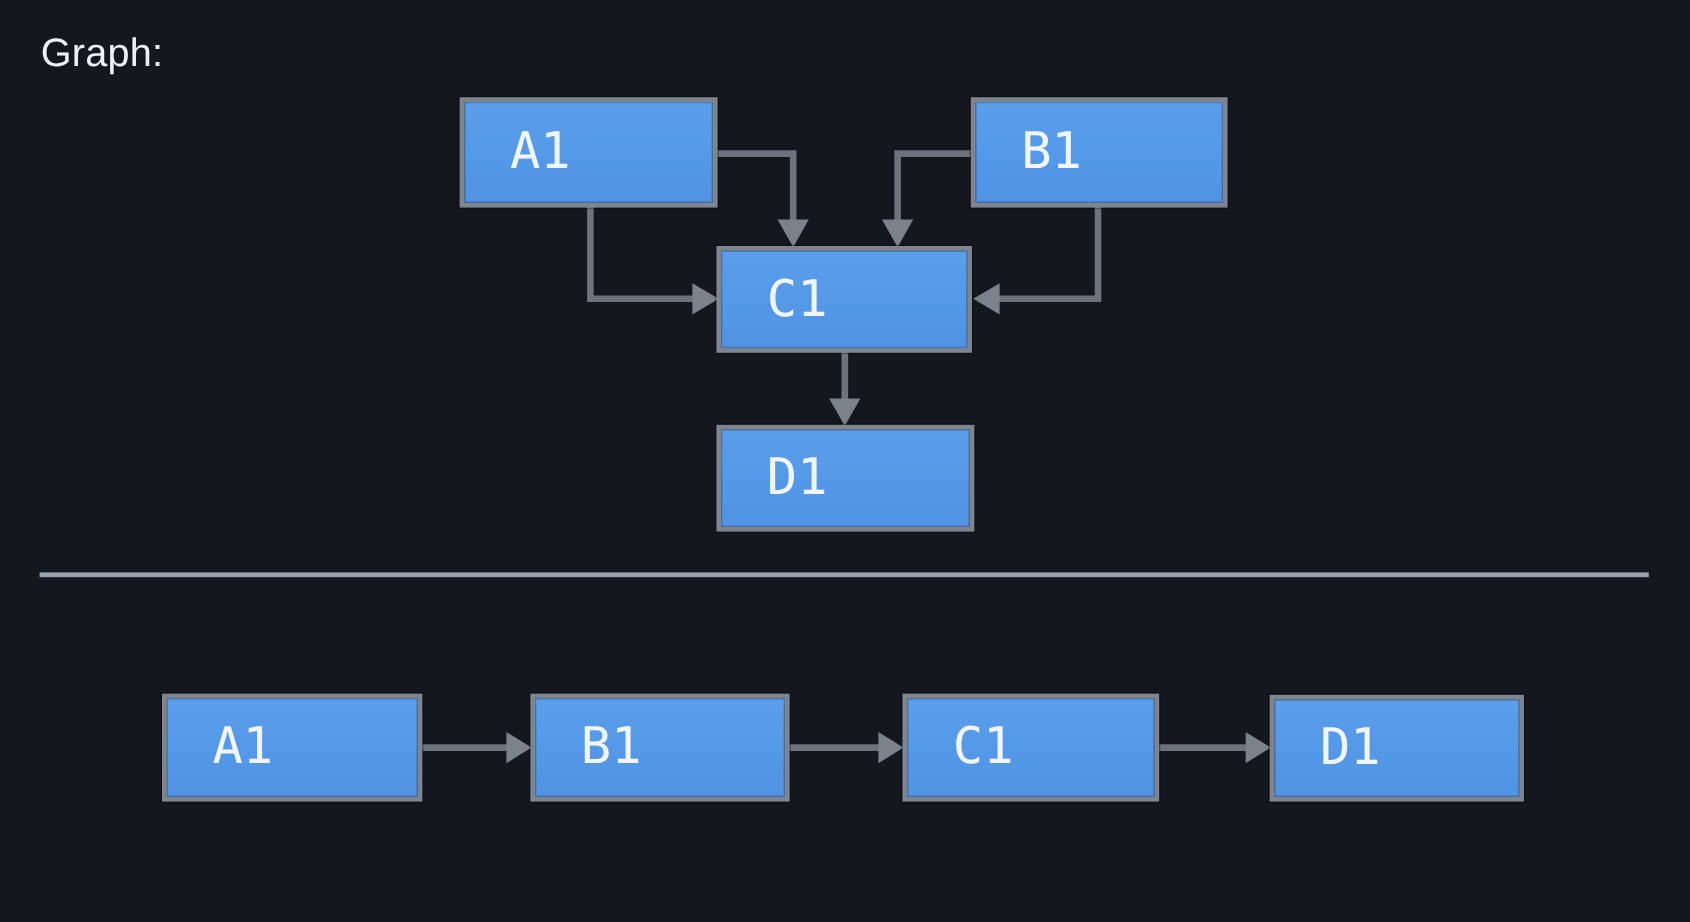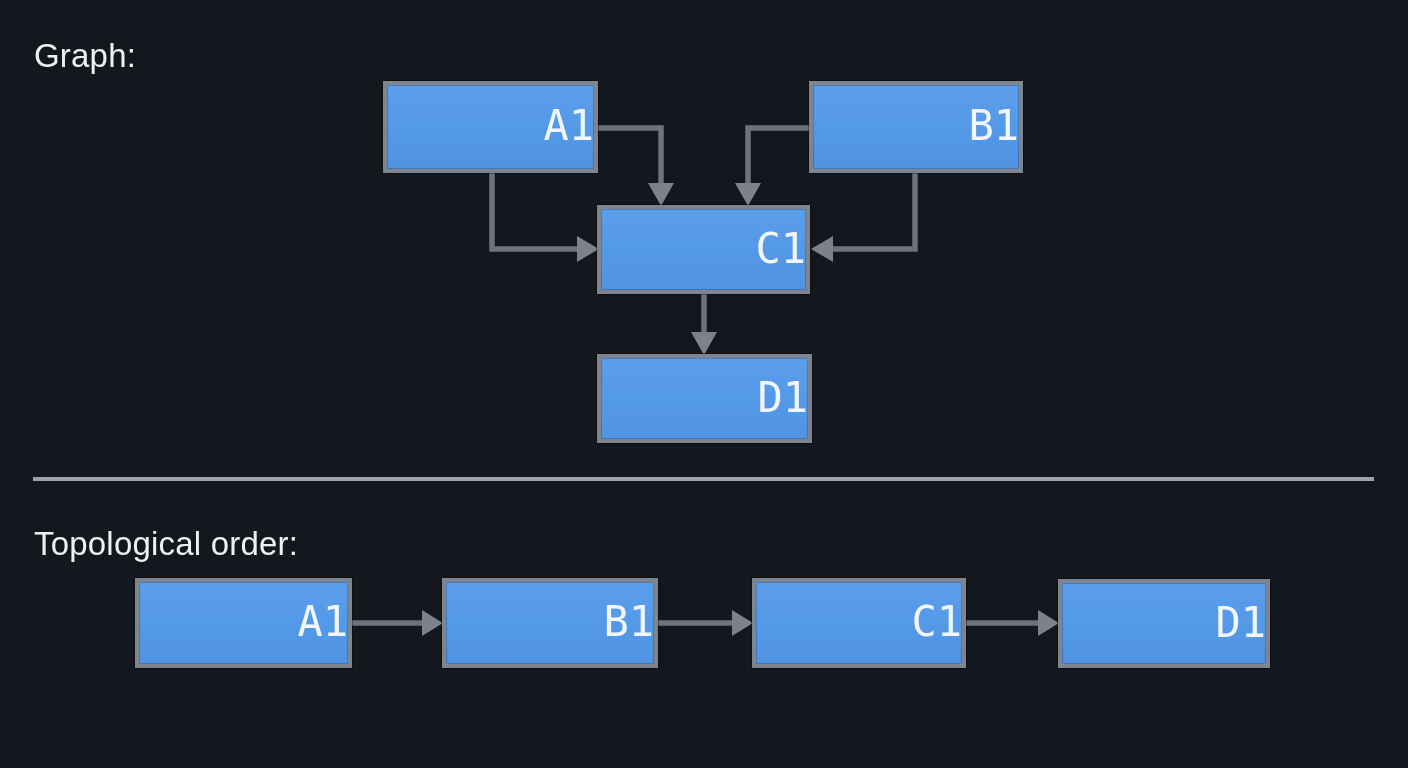--- a/index.html
+++ b/index.html
@@ -42,39 +42,39 @@
     stroke:none;
   }
   .node{
     position:absolute;
     box-sizing:border-box;
     background:linear-gradient(180deg,#5b9eea 0%,var(--node-fill) 45%,var(--node-fill-deep) 100%);
     border:4px solid var(--node-border);
     box-shadow:0 0 0 1px rgba(0,0,0,0.35), inset 0 0 0 1px rgba(20,30,50,0.25);
     display:flex;
     align-items:center;
-    justify-content:flex-end;
+    justify-content:flex-start;
     z-index:2;
+    padding-left:38px;
   }
   .node-label{
     font-family:"DejaVu Sans Mono",monospace;
     font-size:42px;
     color:var(--node-text);
     letter-spacing:0px;
     line-height:1;
     transform:translateY(-1px);
   }
   .heading{
     position:absolute;
     color:var(--heading-text);
     font-size:33px;
     line-height:40px;
     z-index:3;
     letter-spacing:0.2px;
-    margin-top:12px;
   }
   .divider{
     position:absolute;
     left:33px;top:477px;
     width:1341px;height:4px;
     background:var(--divider);
     z-index:3;
   }
   .caption{
     position:absolute;
@@ -140,21 +140,20 @@
   <div class="node" style="left:597px;top:205px;width:213px;height:89px;">
     <span class="node-label">C1</span>
   </div>
 
   <div class="node" style="left:597px;top:354px;width:215px;height:89px;">
     <span class="node-label">D1</span>
   </div>
 
   <div class="divider"></div>
 
-  <div class="heading" style="left:34px;top:512px;">Topological order:</div>
 
   <div class="node" style="left:135px;top:578px;width:217px;height:90px;">
     <span class="node-label">A1</span>
   </div>
 
   <div class="node" style="left:442px;top:578px;width:216px;height:90px;">
     <span class="node-label">B1</span>
   </div>
 
   <div class="node" style="left:752px;top:578px;width:214px;height:90px;">

